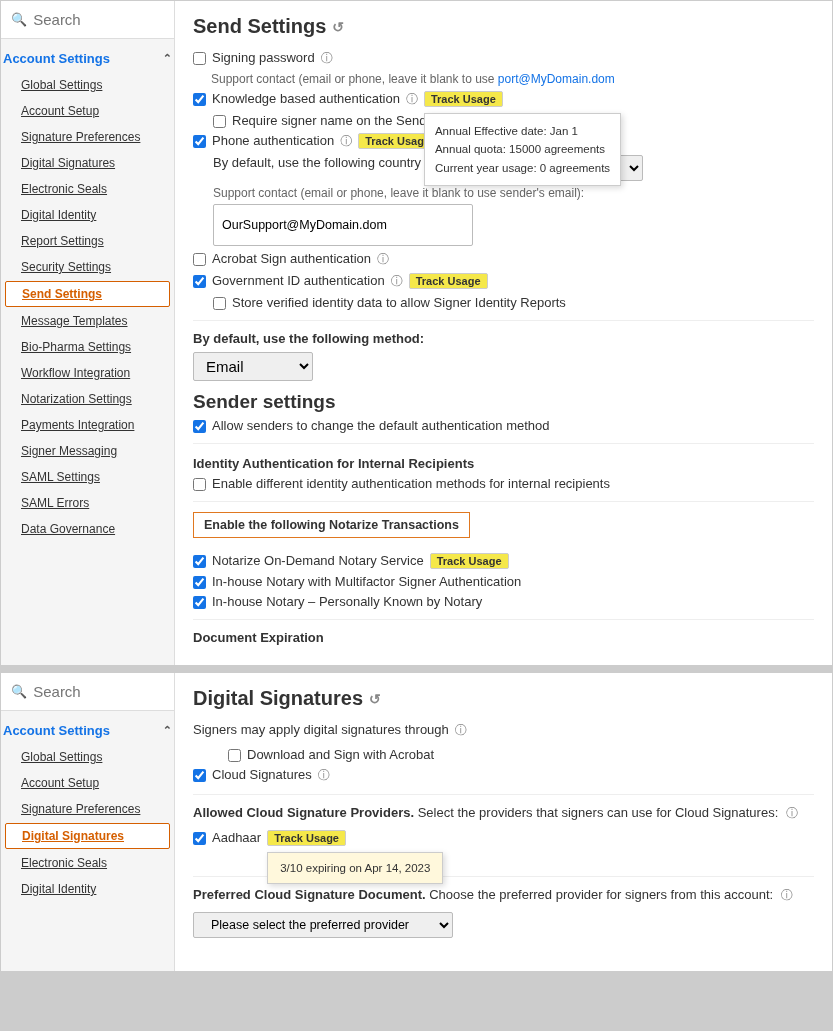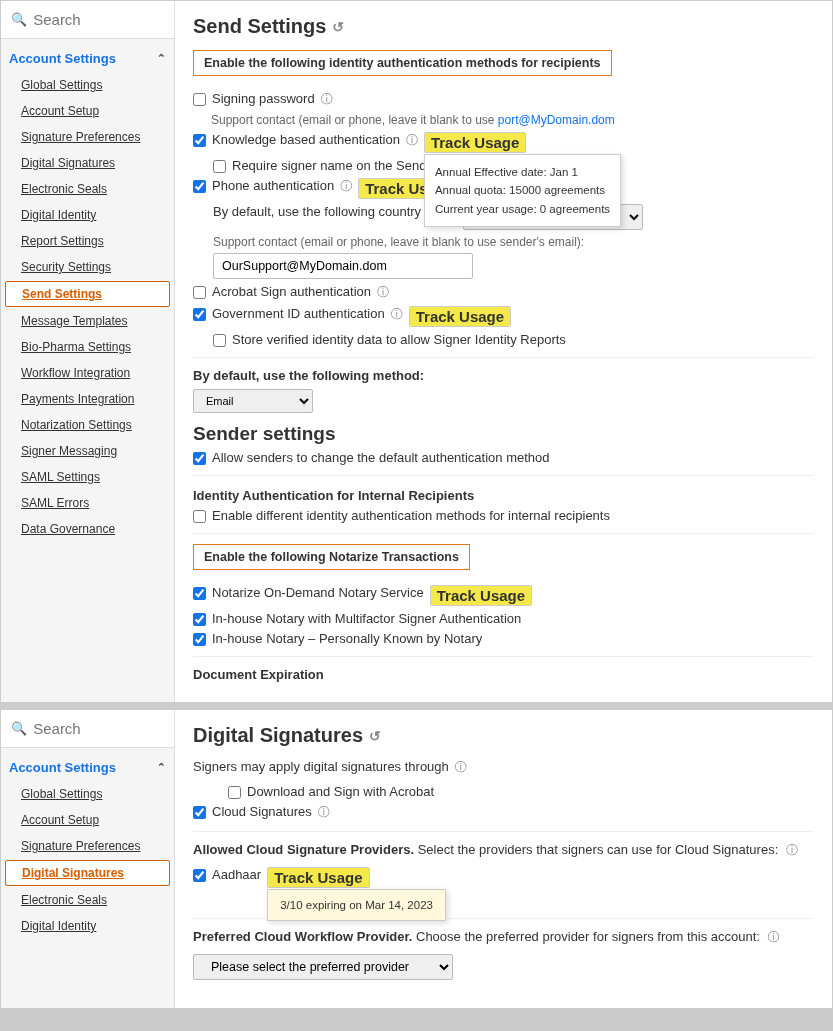--- a/index.html
+++ b/index.html
@@ -7,54 +7,54 @@
 
     .panel { background: #fff; border: 1px solid #ccc; margin-bottom: 8px; display: flex; }
 
     
     .sidebar { width: 174px; min-width: 174px; border-right: 1px solid #ddd; background: #f5f5f5; padding: 0; }
     .sidebar-search { display: flex; align-items: center; padding: 10px 10px; border-bottom: 1px solid #ddd; background: #fff; }
     .sidebar-search .search-icon { color: #888; margin-right: 6px; font-size: 13px; }
     .sidebar-search input { border: none; outline: none; font-size: 15px; width: 100%; background: transparent; }
 
     .sidebar-section { padding: 6px 0; }
-    .sidebar-section-header { display: flex; align-items: center; justify-content: space-between; padding: 6px 8px; font-weight: bold; color: #1473e6; font-size: 13px; cursor: pointer; }
+    .sidebar-section-header { display: flex; align-items: center; justify-content: space-between; padding: 6px 2px; font-weight: bold; color: #1473e6; font-size: 13px; cursor: pointer; }
     .sidebar-section-header .chevron { font-size: 11px; color: #555; }
     .sidebar-item { padding: 6px 10px 6px 20px; cursor: pointer; color: #333; font-size: 12px; text-decoration: underline; }
     .sidebar-item.active { color: #d55f00; font-weight: bold; border: 1.5px solid #d55f00; border-radius: 2px; background: #fff; margin: 1px 4px; padding: 5px 6px 5px 16px; }
 
     
     .main { flex: 1; padding: 14px 18px; overflow: hidden; }
 
     .page-title { font-size: 20px; font-weight: bold; color: #333; margin-bottom: 12px; display: flex; align-items: center; gap: 6px; }
     .refresh-icon { color: #888; font-size: 14px; }
 
     .section-highlight { border: 1.5px solid #e07820; padding: 5px 10px; font-size: 12.5px; font-weight: bold; color: #333; margin-bottom: 10px; display: inline-block; }
 
     .setting-row { display: flex; align-items: flex-start; margin: 5px 0 5px 0; gap: 6px; }
     .setting-row.indent { margin-left: 20px; }
 
     input[type="checkbox"] { width: 13px; height: 13px; margin-top: 2px; flex-shrink: 0; accent-color: #1473e6; }
 
-    .track-usage-btn { background: #f5e84a; border: 1px solid #ccc; padding: 1px 6px; font-size: 15px; font-weight: bold; color: #333; cursor: pointer; border-radius: 2px; white-space: nowrap; display: inline-flex; align-items: center; }
+    .track-usage-btn { background: #f5e84a; border: 1px solid #ccc; padding: 1px 6px; font-size: 11px; font-weight: bold; color: #333; cursor: pointer; border-radius: 2px; white-space: nowrap; display: inline-flex; align-items: center; }
 
     .tooltip-box { background: #fff; border: 1px solid #ccc; padding: 8px 10px; font-size: 11.5px; line-height: 1.6; box-shadow: 2px 2px 6px rgba(0,0,0,0.15); position: absolute; z-index: 10; white-space: nowrap; }
     .tooltip-box .t-row { display: block; }
 
     .info-icon { color: #888; font-size: 12px; cursor: pointer; }
 
     .help-text { color: #666; font-size: 12px; margin: 3px 0 3px 18px; }
 
     .country-select { padding: 4px 8px; font-size: 12.5px; border: 1px solid #bbb; border-radius: 2px; min-width: 180px; }
 
-    .support-input { padding: 5px 8px; font-size: 12.5px; border: 1px solid #bbb; border-radius: 2px; min-width: 260px; }
+    .support-input { padding: 13px 8px; font-size: 12.5px; border: 1px solid #bbb; border-radius: 2px; min-width: 260px; }
 
     .section-label { font-size: 13px; font-weight: bold; margin: 10px 0 6px 0; color: #333; }
 
-    .method-select { padding: 4px 8px; font-size: 11px; border: 1px solid #bbb; border-radius: 2px; min-width: 120px; }
+    .method-select { padding: 4px 8px; font-size: 15px; border: 1px solid #bbb; border-radius: 2px; min-width: 120px; }
 
     .sender-settings-label { font-size: 19px; font-weight: bold; margin: 8px 0 5px 0; }
     .identity-auth-label { font-size: 13px; font-weight: bold; margin: 12px 0 5px 0; }
 
     .divider { border: none; border-top: 1px solid #eee; margin: 10px 0; }
 
     .cursor-hand { cursor: pointer; }
 
     
     .track-usage-wrapper { position: relative; display: inline-flex; align-items: center; gap: 4px; }
@@ -84,37 +84,36 @@
       <div class="sidebar-item">Signature Preferences</div>
       <div class="sidebar-item">Digital Signatures</div>
       <div class="sidebar-item">Electronic Seals</div>
       <div class="sidebar-item">Digital Identity</div>
       <div class="sidebar-item">Report Settings</div>
       <div class="sidebar-item">Security Settings</div>
       <div class="sidebar-item active">Send Settings</div>
       <div class="sidebar-item">Message Templates</div>
       <div class="sidebar-item">Bio-Pharma Settings</div>
       <div class="sidebar-item">Workflow Integration</div>
+      <div class="sidebar-item">Notarization Settings</div>
       <div class="sidebar-item">Payments Integration</div>
-      <div class="sidebar-item">Notarization Settings</div>
       <div class="sidebar-item">Signer Messaging</div>
       <div class="sidebar-item">SAML Settings</div>
       <div class="sidebar-item">SAML Errors</div>
       <div class="sidebar-item">Data Governance</div>
     </div>
   </div>
 
   <div class="main">
     <div class="page-title">
       <span>Send Settings</span>
       <span class="refresh-icon">↺</span>
     </div>
 
     
-    <div class="section-highlight">Enable the following identity authentication methods for recipients</div>
 
     
     <div class="setting-row">
       <input type="checkbox" style="">
       <span>Signing password</span>
       <span class="info-icon">ⓘ</span>
     </div>
 
     
     <div class="help-text">
@@ -300,30 +299,30 @@
     </div>
 
     
     <div class="setting-row" style="position:relative;">
       <input type="checkbox" checked="" style="">
       <span>Aadhaar</span>
       <div class="track-usage-wrapper">
         <button class="track-usage-btn cursor-hand">Track Usage</button>
 
         <div class="tooltip-box" style="position:absolute; top:22px; left:0; z-index:100; background:#fff8dc; border:1px solid #ccc; padding:6px 12px; white-space:nowrap;">
-          <span>3/10 expiring on Mar 14, 2023</span>
+          <span>3/10 expiring on Apr 14, 2023</span>
         </div>
       </div>
     </div>
 
     <hr class="divider" style="margin-top:30px;">
 
     
     <div style="margin-bottom:8px;">
-      <span style="font-weight:bold;">Preferred Cloud Workflow Provider.</span>
+      <span style="font-weight:bold;">Preferred Cloud Signature Document.</span>
       <span>Choose the preferred provider for signers from this account:</span>
       <span class="info-icon" style="margin-left:4px;">ⓘ</span>
     </div>
 
     <select class="country-select" style="min-width:260px;padding-left:13px;">
       <option>Please select the preferred provider</option>
     </select>
   </div>
 </div>
 

